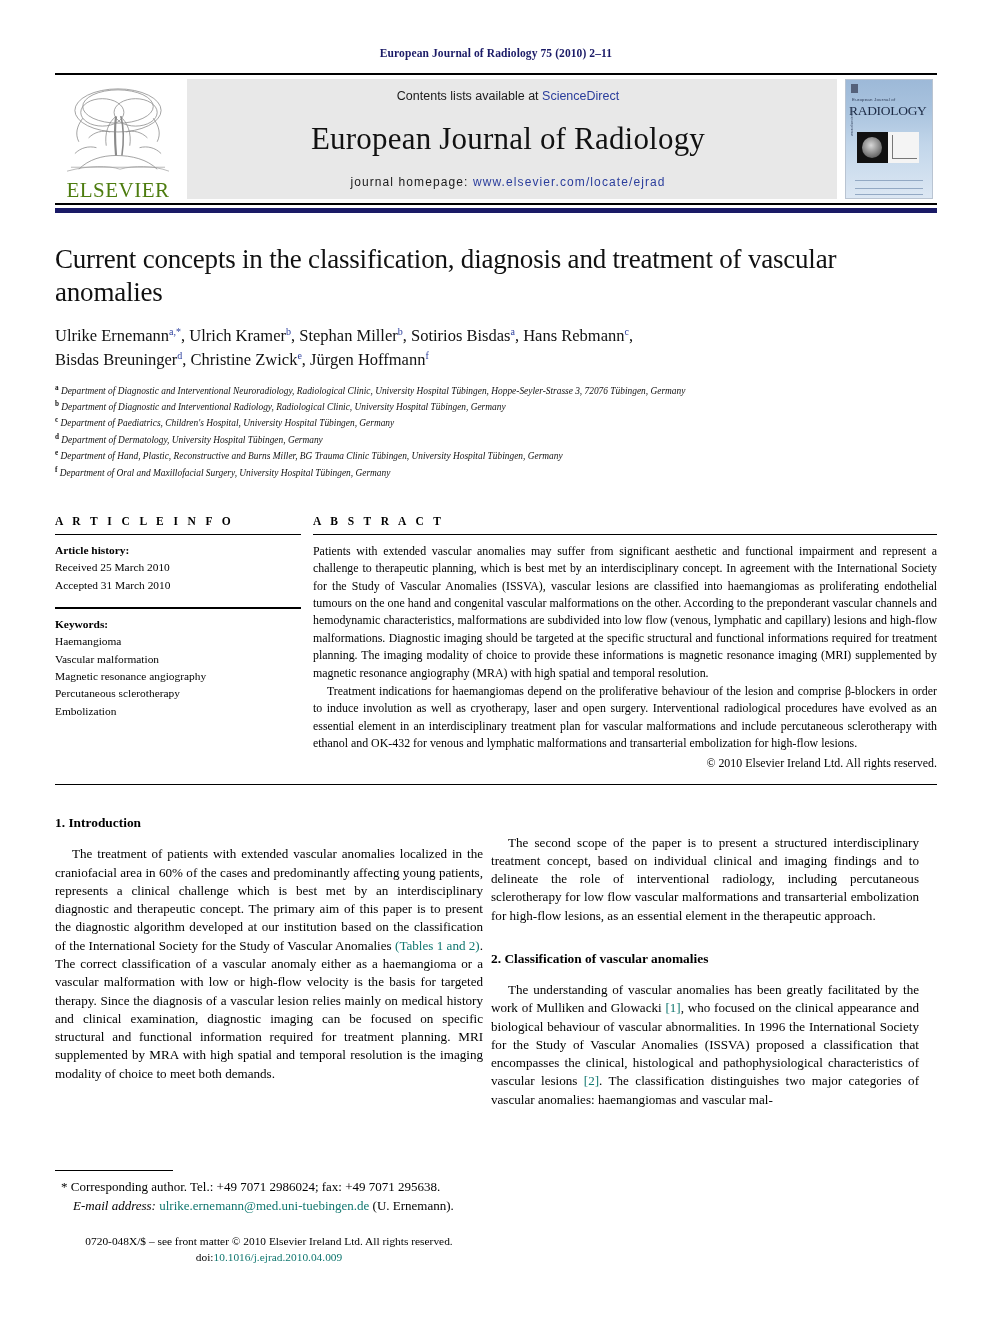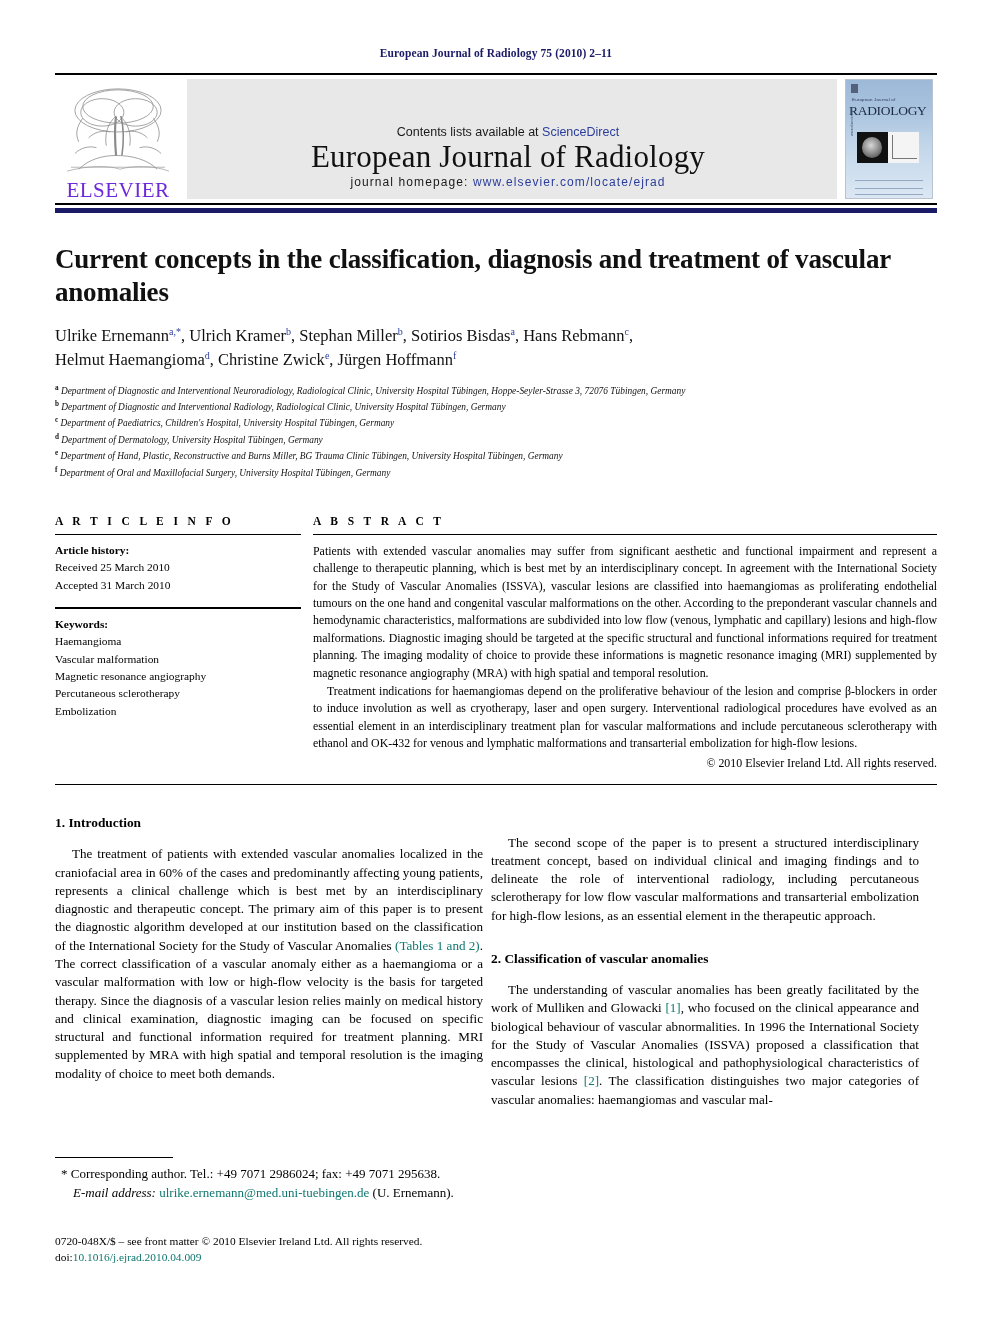--- a/index.html
+++ b/index.html
@@ -50,32 +50,32 @@
     flex-direction: column;
     justify-content: flex-end;
     align-items: center;
     padding-bottom: 2px;
     box-sizing: border-box;
   }
   .tree-wrap { width: 118px; height: 96px; }
   .elsevier-word {
     font-family: "Liberation Serif", serif;
     font-size: 21px;
-    color: #6d28d9;
+    color: #4d7c0f;
     letter-spacing: .5px;
     line-height: 1;
     margin-top: 1px;
   }
   .banner {
     flex: 1 1 auto;
     background: #e8e8e8;
     margin: 4px 0 4px 6px;
     display: flex;
     flex-direction: column;
-    justify-content: flex-end;
+    justify-content: space-between;
     align-items: center;
     padding: 10px 8px 10px 0;
     box-sizing: border-box;
   }
   .contents-line {
     font-family: "Liberation Sans", sans-serif;
     font-size: 12.5px;
     color: #1a1a1a;
   }
   .contents-line .sd-link { color: #2a3d9c; }
@@ -161,21 +161,21 @@
   .masthead-bottom { border-bottom: 2.5px solid #000; }
   .masthead-rule2 { border-bottom: 5px solid #1a1a66; margin-top: 3px; }
 
   
   .title-block { margin-top: 30px; }
   .paper-title {
     font-family: "Liberation Serif", serif;
     font-size: 27px;
     line-height: 1.22;
     color: #111;
-    font-weight: bold;
+    font-weight: normal;
     margin: 0;
     letter-spacing: -0.2px;
   }
   .authors {
     margin-top: 15px;
     font-family: "Liberation Serif", serif;
     font-size: 16.5px;
     line-height: 1.45;
     color: #111;
   }
@@ -279,24 +279,25 @@
   .fn-text {
     font-family: "Liberation Serif", serif;
     font-size: 13px;
     line-height: 1.48;
     color: #000;
   }
   .fn-text .ital { font-style: italic; }
   .fn-indent { padding-left: 12px; text-indent: -6px; }
   .fn-mail { padding-left: 18px; }
   .issn-block {
-    margin-top: 30px;
+    margin-top: 17px;
     font-family: "Liberation Serif", serif;
     font-size: 11.4px;
     line-height: 1.42;
+    text-align: center;
   }
 </style>
 </head>
 <body>
 
 <div class="page">
 
   <div class="running-head">European Journal of Radiology 75 (2010) 2–11</div>
 
   <div class="masthead">
@@ -362,21 +363,21 @@
 
   <div class="title-block">
     <h1 class="paper-title">Current concepts in the classification, diagnosis and treatment of vascular anomalies</h1>
 
     <div class="authors">
       <span><span>Ulrike Ernemann</span><sup>a,*</sup></span>,
       <span><span>Ulrich Kramer</span><sup>b</sup></span>,
       <span><span>Stephan Miller</span><sup>b</sup></span>,
       <span><span>Sotirios Bisdas</span><sup>a</sup></span>,
       <span><span>Hans Rebmann</span><sup>c</sup></span>,<br>
-      <span><span>Helmut Haemangioma</span><sup>d</sup></span>,
+      <span><span>Bisdas Breuninger</span><sup>d</sup></span>,
       <span><span>Christine Zwick</span><sup>e</sup></span>,
       <span><span>Jürgen Hoffmann</span><sup>f</sup></span>
     </div>
 
     <div class="affiliations">
       <div><span class="lbl">a</span> <span>Department of Diagnostic and Interventional Neuroradiology, Radiological Clinic, University Hospital Tübingen, Hoppe-Seyler-Strasse 3, 72076 Tübingen, Germany</span></div>
       <div><span class="lbl">b</span> <span>Department of Diagnostic and Interventional Radiology, Radiological Clinic, University Hospital Tübingen, Germany</span></div>
       <div><span class="lbl">c</span> <span>Department of Paediatrics, Children's Hospital, University Hospital Tübingen, Germany</span></div>
       <div><span class="lbl">d</span> <span>Department of Dermatology, University Hospital Tübingen, Germany</span></div>
       <div><span class="lbl">e</span> <span>Department of Hand, Plastic, Reconstructive and Burns Miller, BG Trauma Clinic Tübingen, University Hospital Tübingen, Germany</span></div>

